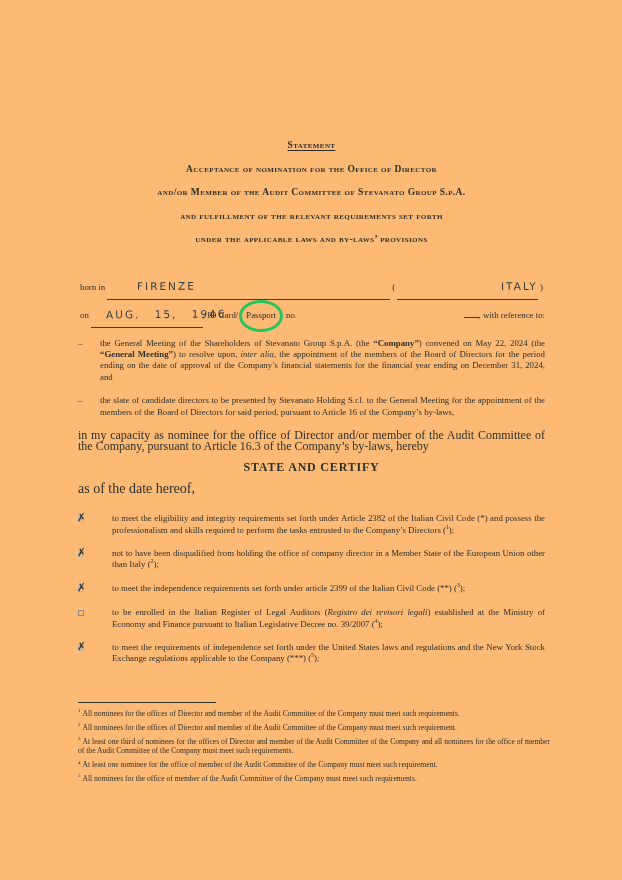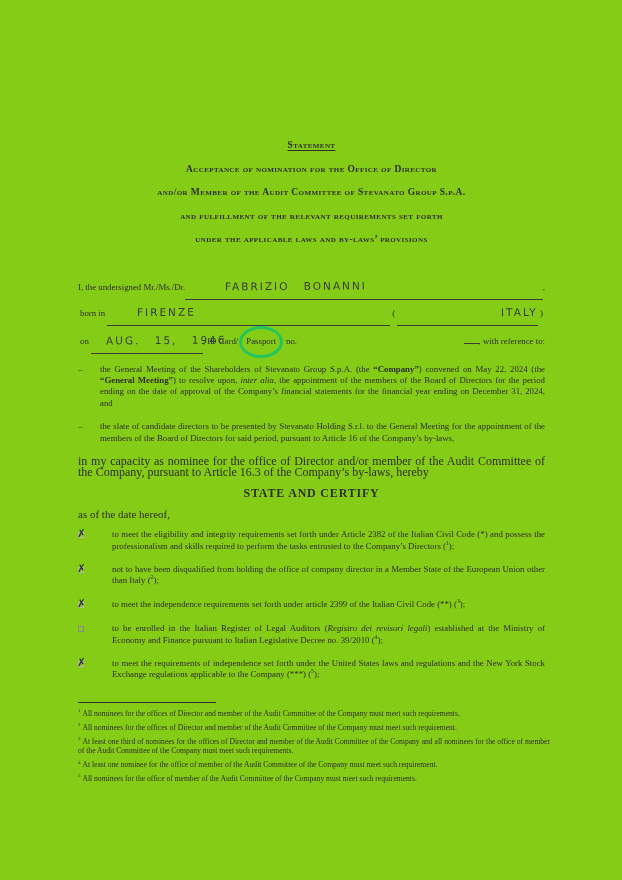--- a/index.html
+++ b/index.html
@@ -1,19 +1,19 @@
 <!DOCTYPE html>
 <html><head>
 <meta charset="utf-8">
 <style>
   * { margin:0; padding:0; box-sizing:border-box; }
   html,body { background:#e9e9e9; }
   body { width:622px; height:880px; }
   .page {
-    width:622px; height:880px; background:#84cc16; position:relative;
+    width:622px; height:880px; background:#fdba74; position:relative;
     padding:134px 77px 16px 78px;
     font-family:"Liberation Serif", serif;
     color:#2e2e2e;
   }
   
   .title-block { text-align:center; margin-bottom:22px; }
   .title-line {
     font-variant:small-caps; font-weight:bold;
     font-size:9.5px; line-height:23.5px; letter-spacing:0.4px;
   }
@@ -39,21 +39,21 @@
   .w-birthplace { width:283px; }
   .w-birthdate { width:112px; }
   .w-short { width:15px; }
   .sep { padding:0 2px; }
   
   .recital { display:flex; margin-bottom:12px; font-size:8.8px; line-height:11.4px; }
   .recital .dash { width:22px; flex:none; }
   .recital .rtext { flex:1; text-align:justify; }
   .capacity { font-size:12px; line-height:11.4px; text-align:justify; margin-bottom:8px; }
   .certify { text-align:center; font-weight:bold; font-size:12px; line-height:12px; letter-spacing:0.8px; margin:0 0 10px 0; }
-  .asof { font-size:11px; line-height:11.4px; margin-bottom:9px; }
+  .asof { font-size:14px; line-height:11.4px; margin-bottom:19px; }
   
   .decl { display:flex; margin-bottom:12px; font-size:8.8px; line-height:11.4px; }
   .decl .boxcell { width:34px; flex:none; padding-top:1px; }
   .decl .dtext { flex:1; text-align:justify; }
   .checkbox { display:inline-block; width:6px; height:6px; border:1px solid #8a8a8a; position:relative; }
   .checkbox.checked { border-color:#b5b5b5; }
   .checkbox.checked::after {
     content:"\2717"; position:absolute; left:-2px; top:-5px;
     font-size:11px; font-family:"DejaVu Sans", sans-serif; color:#33363b;
     transform:rotate(-6deg);
@@ -74,25 +74,20 @@
 
   <div class="title-block">
       <div class="title-line"><span>Statement</span></div>
       <div class="title-line"><span>Acceptance of nomination for the Office of Director</span></div>
       <div class="title-line"><span>and/or Member of the Audit Committee of Stevanato Group S.p.A.</span></div>
       <div class="title-line"><span>and fulfillment of the relevant requirements set forth</span></div>
       <div class="title-line"><span>under the applicable laws and by-laws’ provisions</span></div>
     </div>
 
   <div class="form-section">
-    <div class="form-line">
-      <span>I, the undersigned Mr./Ms./Dr.</span>
-      <span class="blank grow"><span class="hand pad-l-lg">FABRIZIO BONANNI</span></span>
-      <span>,</span>
-    </div>
     <div class="form-line">
       <span class="sep">born in</span>
       <span class="blank w-birthplace"><span class="hand pad-l-md">FIRENZE</span></span>
       <span class="sep">(</span>
       <span class="blank grow center-hand"><span class="hand">ITALY</span></span>
       <span class="sep">)</span>
     </div>
     <div class="form-line">
       <span class="sep">on</span>
       <span class="blank w-birthdate"><span class="hand pad-l-sm">AUG. 15, 1946</span></span>
@@ -130,21 +125,21 @@
       <div class="decl">
     <span class="boxcell"><span class="checkbox checked"></span></span>
     <div class="dtext"><span>not to have been disqualified from holding the office of company director in a Member State of the European Union other than Italy (</span><sup>2</sup><span>);</span></div>
   </div>
       <div class="decl">
     <span class="boxcell"><span class="checkbox checked"></span></span>
     <div class="dtext"><span>to meet the independence requirements set forth under article 2399 of the Italian Civil Code (**) (</span><sup>3</sup><span>);</span></div>
   </div>
       <div class="decl">
     <span class="boxcell"><span class="checkbox unchecked"></span></span>
-    <div class="dtext"><span>to be enrolled in the Italian Register of Legal Auditors (</span><i>Registro dei revisori legali</i><span>) established at the Ministry of Economy and Finance pursuant to Italian Legislative Decree no. 39/2010 (</span><sup>4</sup><span>);</span></div>
+    <div class="dtext"><span>to be enrolled in the Italian Register of Legal Auditors (</span><i>Registro dei revisori legali</i><span>) established at the Ministry of Economy and Finance pursuant to Italian Legislative Decree no. 39/2007 (</span><sup>4</sup><span>);</span></div>
   </div>
       <div class="decl">
     <span class="boxcell"><span class="checkbox checked"></span></span>
     <div class="dtext"><span>to meet the requirements of independence set forth under the United States laws and regulations and the New York Stock Exchange regulations applicable to the Company (***) (</span><sup>5</sup><span>);</span></div>
   </div>
     </div>
 
   <div class="footnotes">
     <div class="fn-rule"></div>
     <div>

